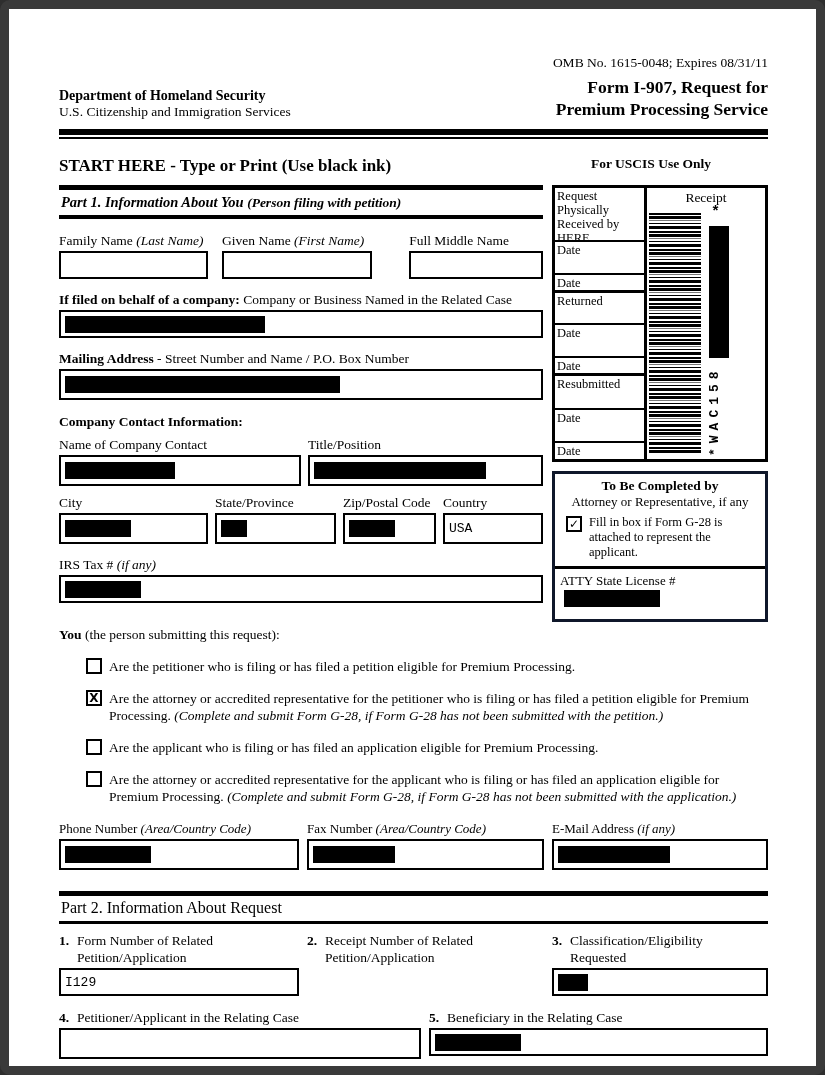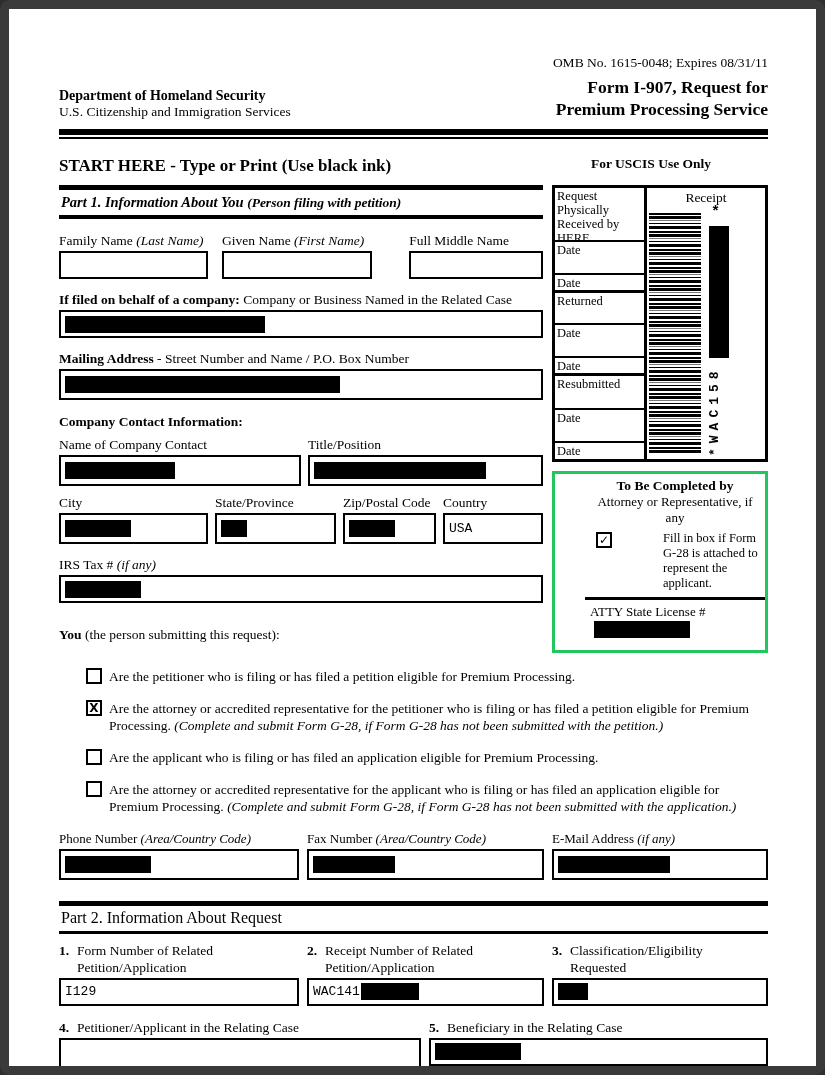--- a/index.html
+++ b/index.html
@@ -77,29 +77,29 @@
       #000 13px,#000 16px,#fff 16px,#fff 18px); }
   .barcode-star { position:absolute; left:64px; top:16px; font-weight:bold; font-size:15px;
                   font-family:"Liberation Mono",monospace; }
   .barcode-redact { position:absolute; left:62px; top:38px; width:20px; height:132px; background:#000; }
   .barcode-vtext { position:absolute; left:60px; top:172px; height:96px;
                    writing-mode:vertical-rl; transform:rotate(180deg);
                    font-family:"Liberation Mono","DejaVu Sans Mono",monospace;
                    font-size:13px; font-weight:bold; letter-spacing:5px; }
 
   
-  .atty-box { border:3px solid #22c55e; margin-top:9px;padding-left:30px; }
+  .atty-box { border:3px solid #0f172a; margin-top:9px; }
   .atty-top { padding:4px 5px 6px 5px; }
   .atty-t1 { text-align:center; font-weight:bold; font-size:13.5px; }
   .atty-t2 { text-align:center; font-size:13px; }
   .atty-cb-row { display:flex; margin-top:5px; padding-left:6px; }
   .cbx { width:16px; height:16px; border:2px solid #000; flex:0 0 auto; text-align:center;
          font-size:12px; font-weight:bold; line-height:13px; margin-right:7px; margin-top:1px;
          font-family:"DejaVu Sans",sans-serif; }
-  .atty-cb-text { font-size:12.5px; line-height:15px;margin-left:44px; }
+  .atty-cb-text { font-size:12.5px; line-height:15px; }
   .atty-bottom { border-top:3px solid #000; padding:4px 5px 12px 5px; font-size:13px; }
   .atty-bottom .redact { display:inline-block; vertical-align:middle; width:96px; height:17px; margin-left:4px; }
 
   
   .cb-list { margin-top:15px; padding-left:27px; padding-right:2px; }
   .cb-item { display:flex; margin-bottom:15px; }
   .cb-item .cbx { margin-top:0; }
   .cb-text { font-size:13.5px; line-height:17px; }
   .cb-text i { font-style:italic; }
 
@@ -331,24 +331,20 @@
           </div>
       <div class="fbox">
             <span class="mono">I129</span>
           </div>
     </div>
     <div class="c2">
       <div class="num-lbl">
             <span class="n">2.</span>
             <span class="t">Receipt Number of Related Petition/Application</span>
           </div>
-      <div class="fbox">
-            <span class="mono">WAC141</span>
-            <div class="redact" style="width:58px; margin-left:1px;"></div>
-          </div>
     </div>
     <div class="c3">
       <div class="num-lbl">
             <span class="n">3.</span>
             <span class="t">Classification/Eligibility Requested</span>
           </div>
       <div class="fbox">
             <div class="redact" style="width:30px;"></div>
           </div>
     </div>

